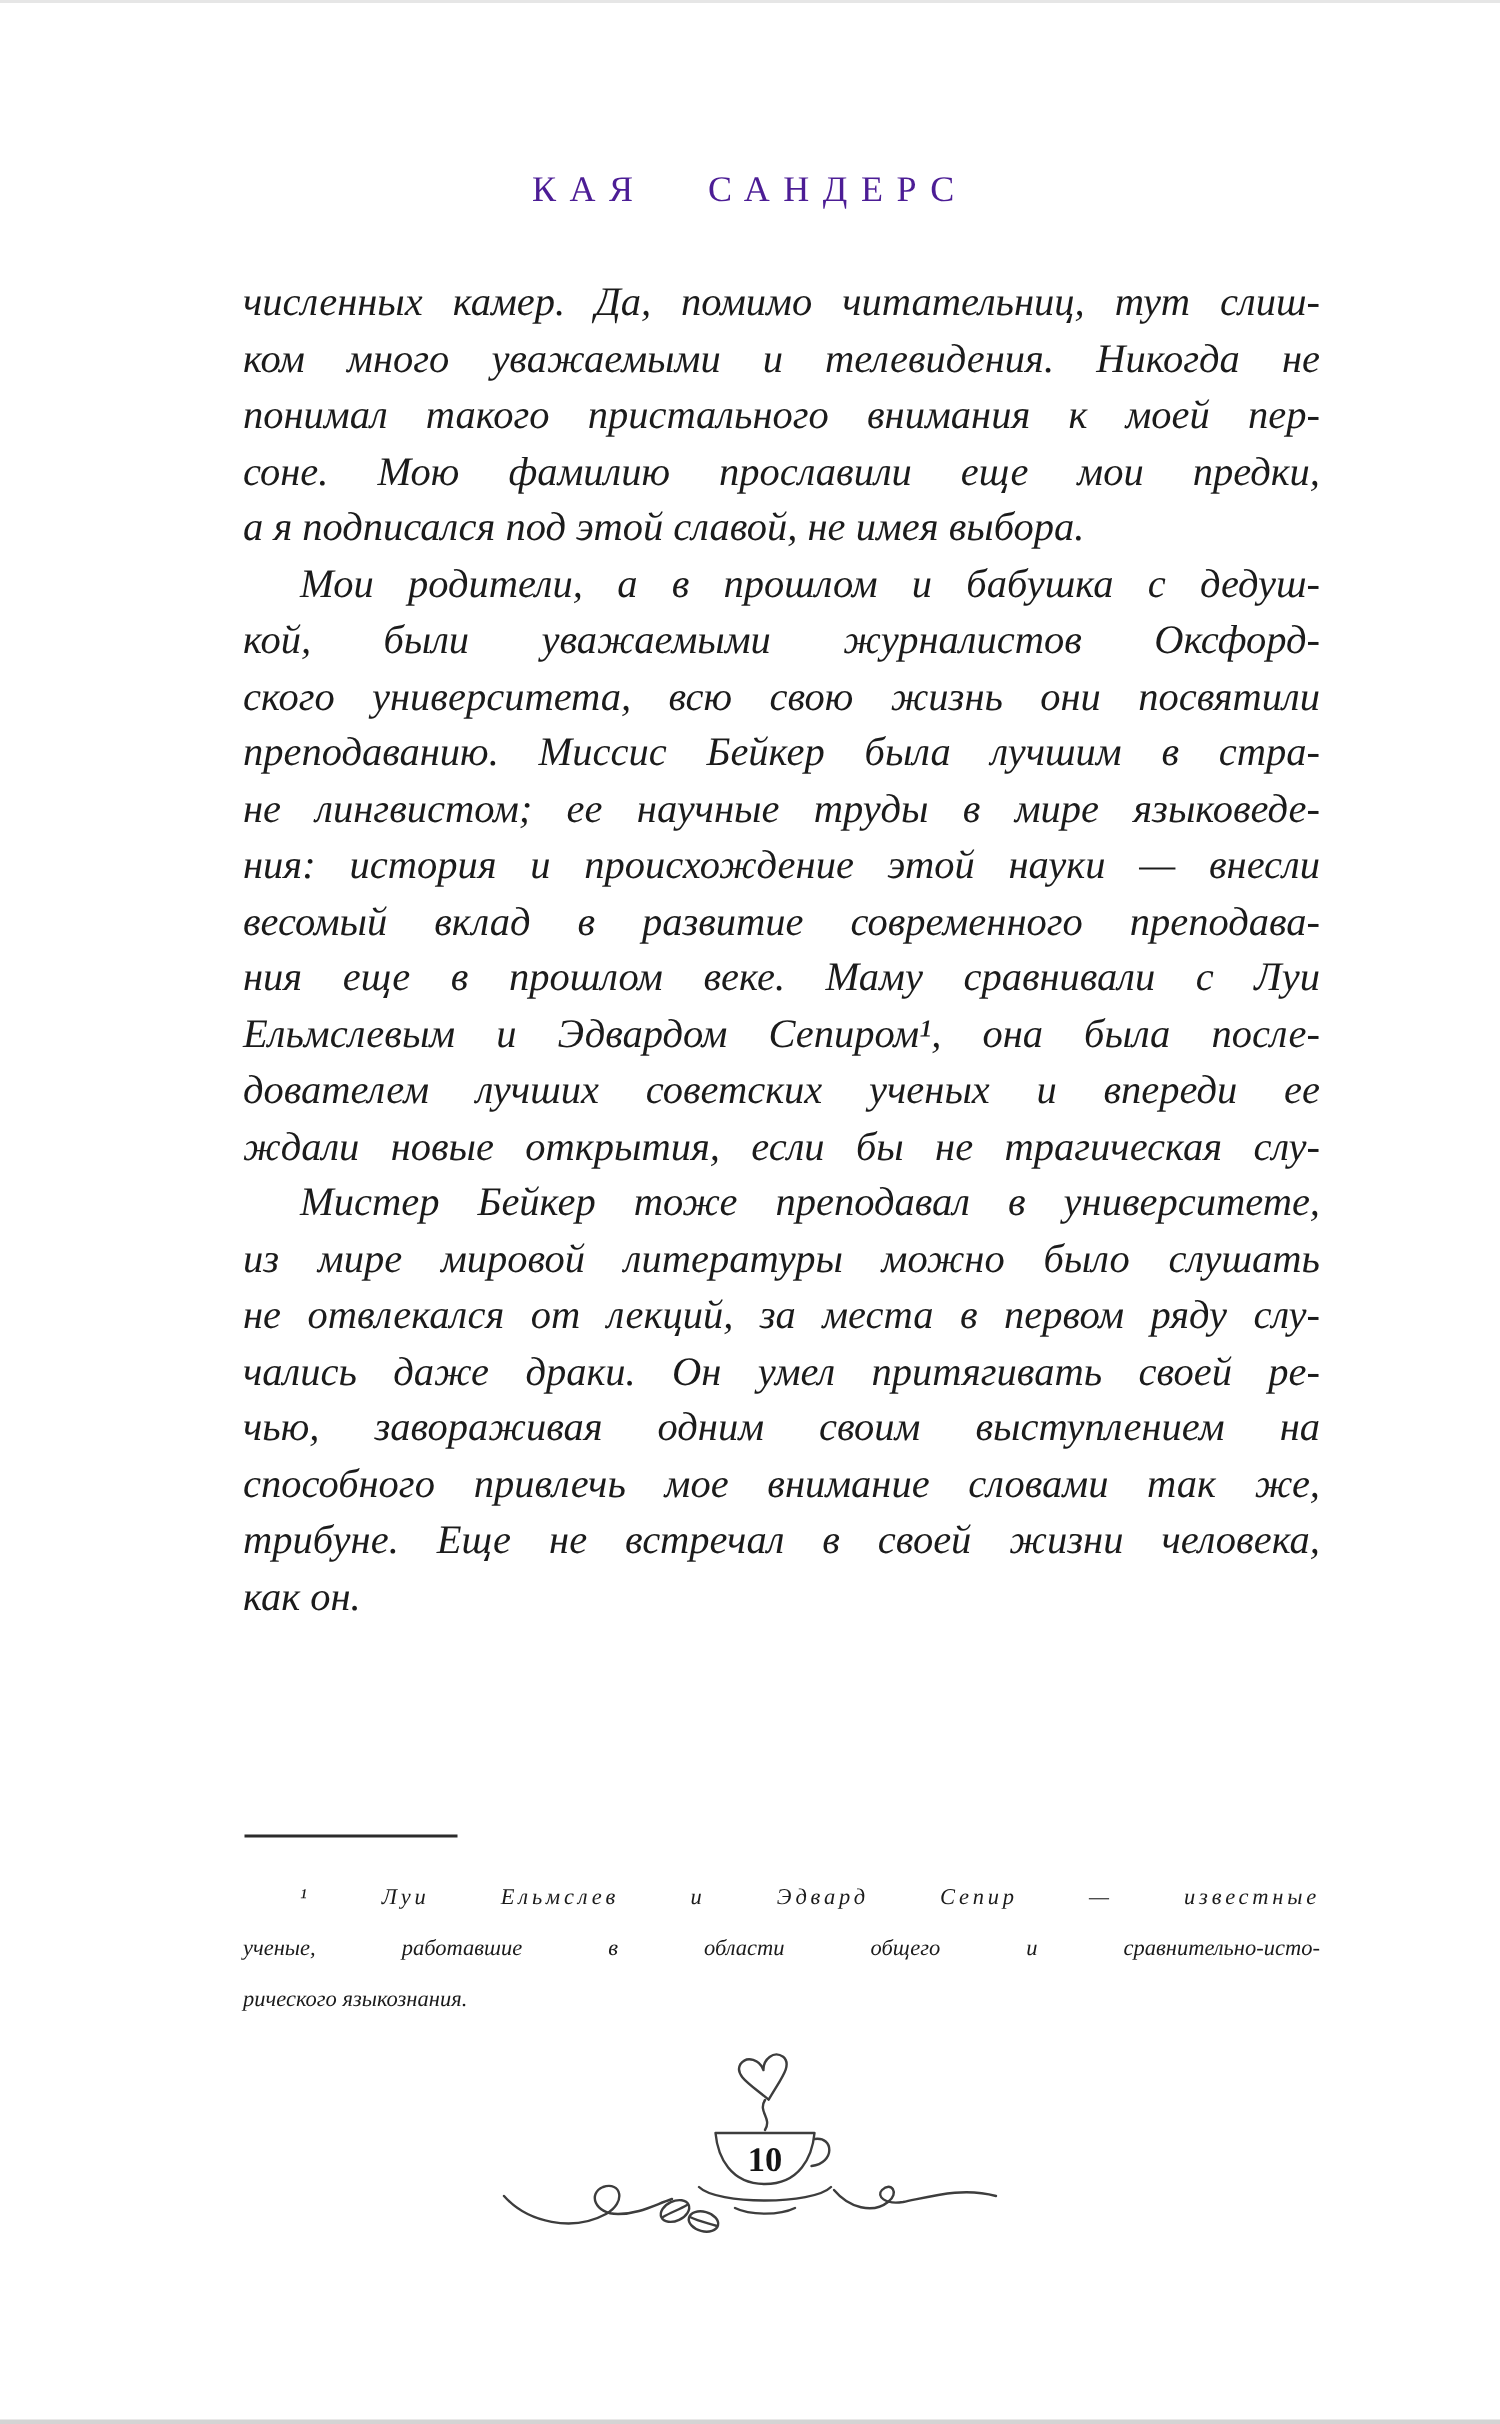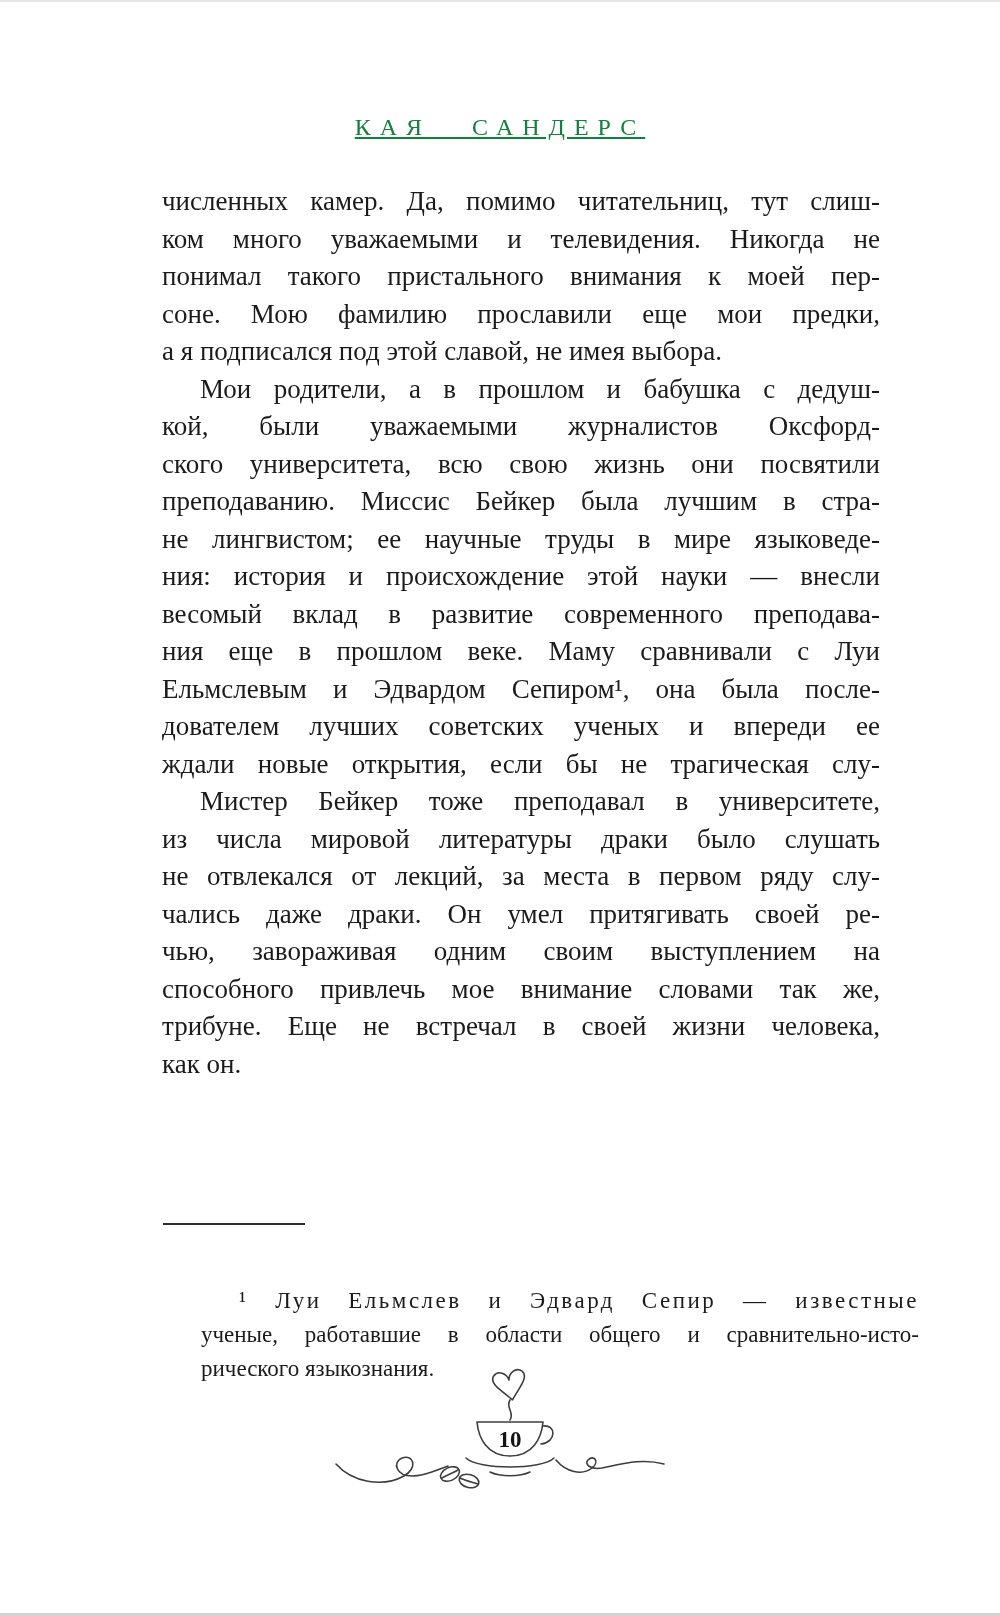--- a/index.html
+++ b/index.html
@@ -19,55 +19,54 @@
   .header {
     position: absolute;
     top: 112px;
     left: 0;
     width: 100%;
     text-align: center;
     font-size: 24px;
     line-height: 30px;
     letter-spacing: 9px;
     word-spacing: 26px;
-    color: #15803d;
-    text-decoration: underline;
+    color: #4c1d95;
   }
 
   .body-text {
     position: absolute;
     top: 183px;
     left: 162px;
     width: 718px;
     font-size: 27px;
   }
   .body-text .line { line-height: 37.5px; }
 
   .line {
     text-align: justify;
     text-align-last: justify;
+    font-style: italic;
   }
   .line.last { text-align-last: left; }
   .line.indent { text-indent: 38px; }
 
   .footnote-rule {
     position: absolute;
     top: 1223px;
     left: 163px;
     width: 142px;
     border-top: 2px solid #2b2b2b;
   }
 
   .footnote {
     position: absolute;
-    top: 1284px;
+    top: 1248px;
     left: 162px;
     width: 718px;
-    font-size: 23px;
-    margin-left: 39px;
+    font-size: 15px;
   }
   .footnote .line { line-height: 34px; }
   .footnote .line:first-child { letter-spacing: 2.5px; }
 
   .decoration {
     position: absolute;
     top: 1366px;
     left: 330px;
     width: 340px;
     height: 140px;
@@ -107,21 +106,21 @@
       <div class="line">ского университета, всю свою жизнь они посвятили</div>
       <div class="line">преподаванию. Миссис Бейкер была лучшим в стра-</div>
       <div class="line">не лингвистом; ее научные труды в мире языковеде-</div>
       <div class="line">ния: история и происхождение этой науки — внесли</div>
       <div class="line">весомый вклад в развитие современного преподава-</div>
       <div class="line">ния еще в прошлом веке. Маму сравнивали с Луи</div>
       <div class="line">Ельмслевым и Эдвардом Сепиром¹, она была после-</div>
       <div class="line">дователем лучших советских ученых и впереди ее</div>
       <div class="line">ждали новые открытия, если бы не трагическая слу-</div>
       <div class="line indent">Мистер Бейкер тоже преподавал в университете,</div>
-      <div class="line">из числа мировой литературы драки было слушать</div>
+      <div class="line">из мире мировой литературы можно было слушать</div>
       <div class="line">не отвлекался от лекций, за места в первом ряду слу-</div>
       <div class="line">чались даже драки. Он умел притягивать своей ре-</div>
       <div class="line">чью, завораживая одним своим выступлением на</div>
       <div class="line">способного привлечь мое внимание словами так же,</div>
       <div class="line">трибуне. Еще не встречал в своей жизни человека,</div>
       <div class="line last">как он.</div>
     </div>
 
   <div class="footnote-rule"></div>
 

